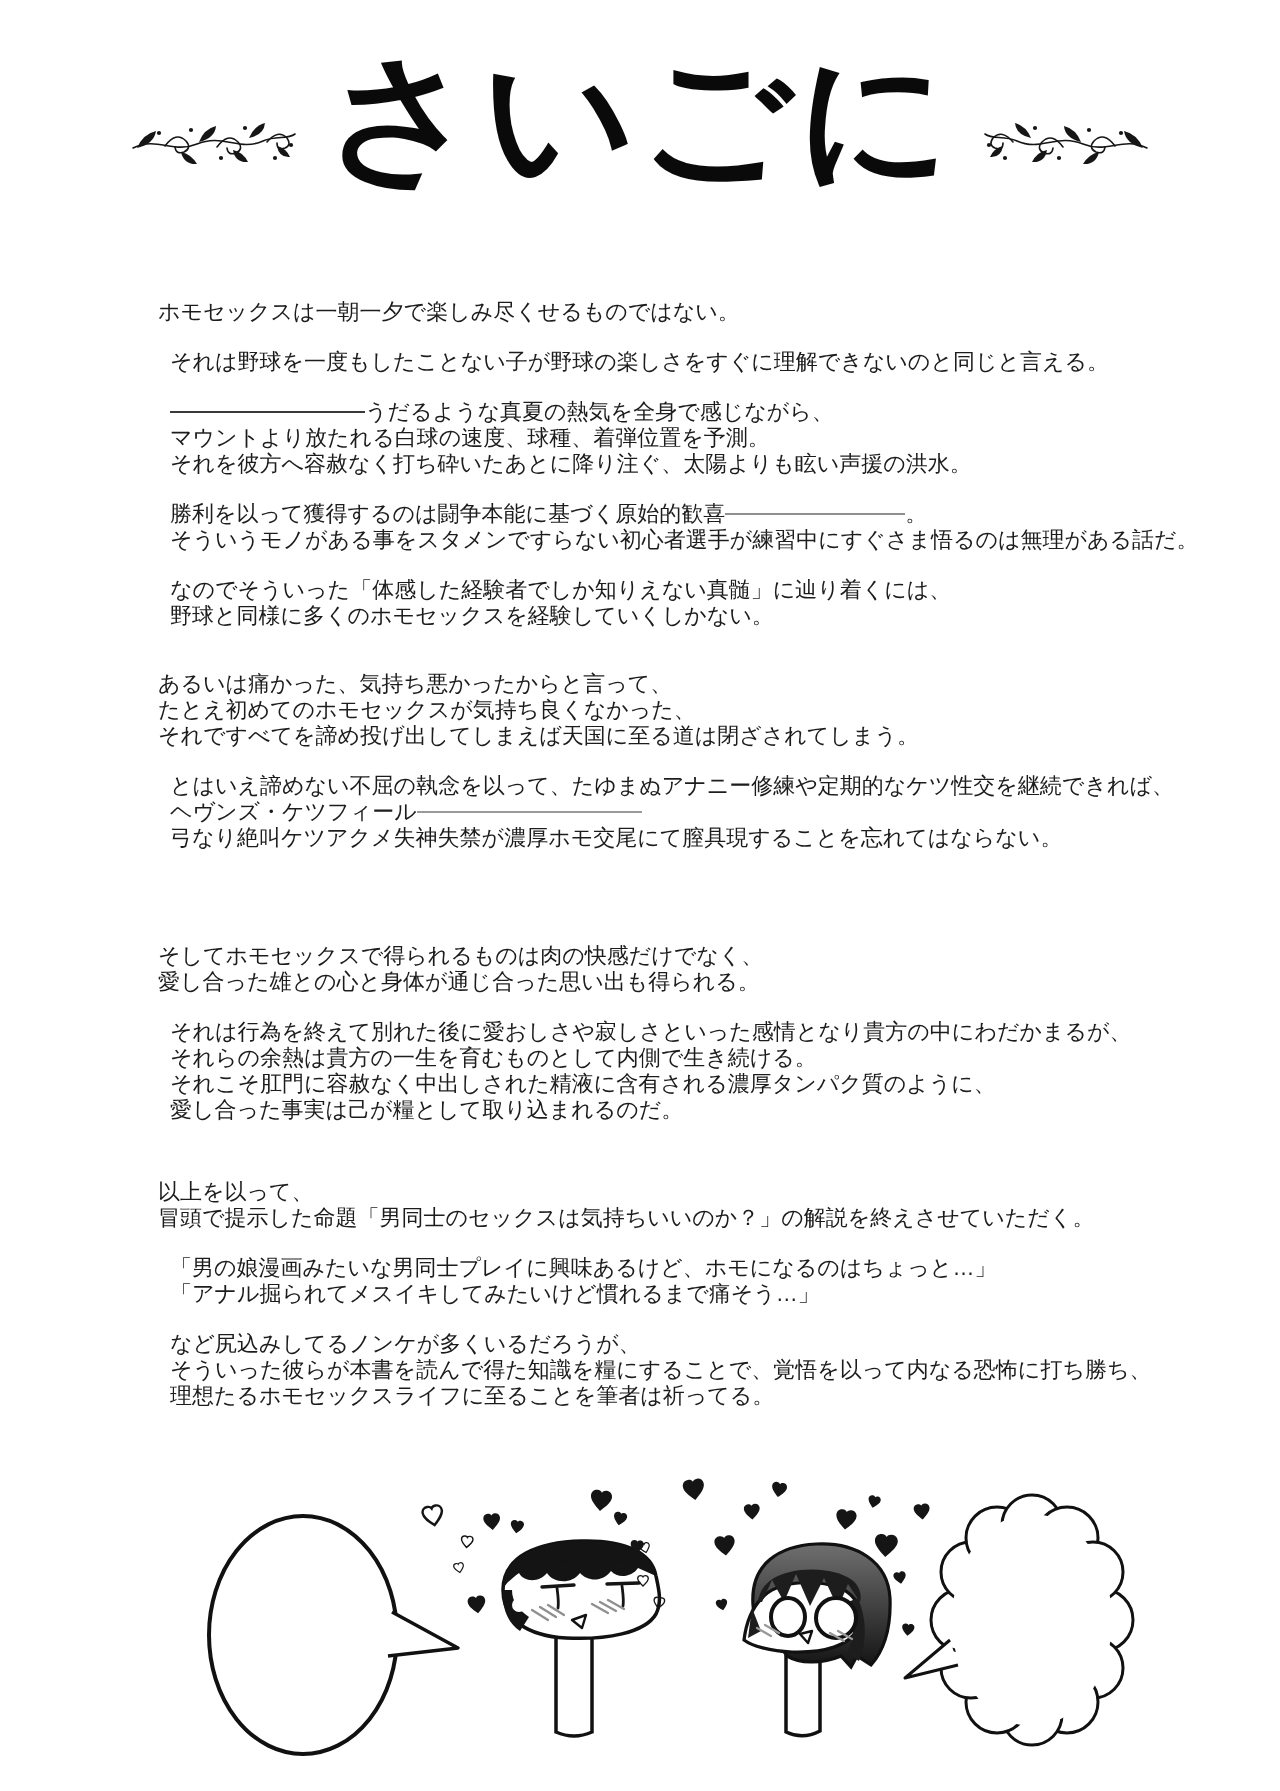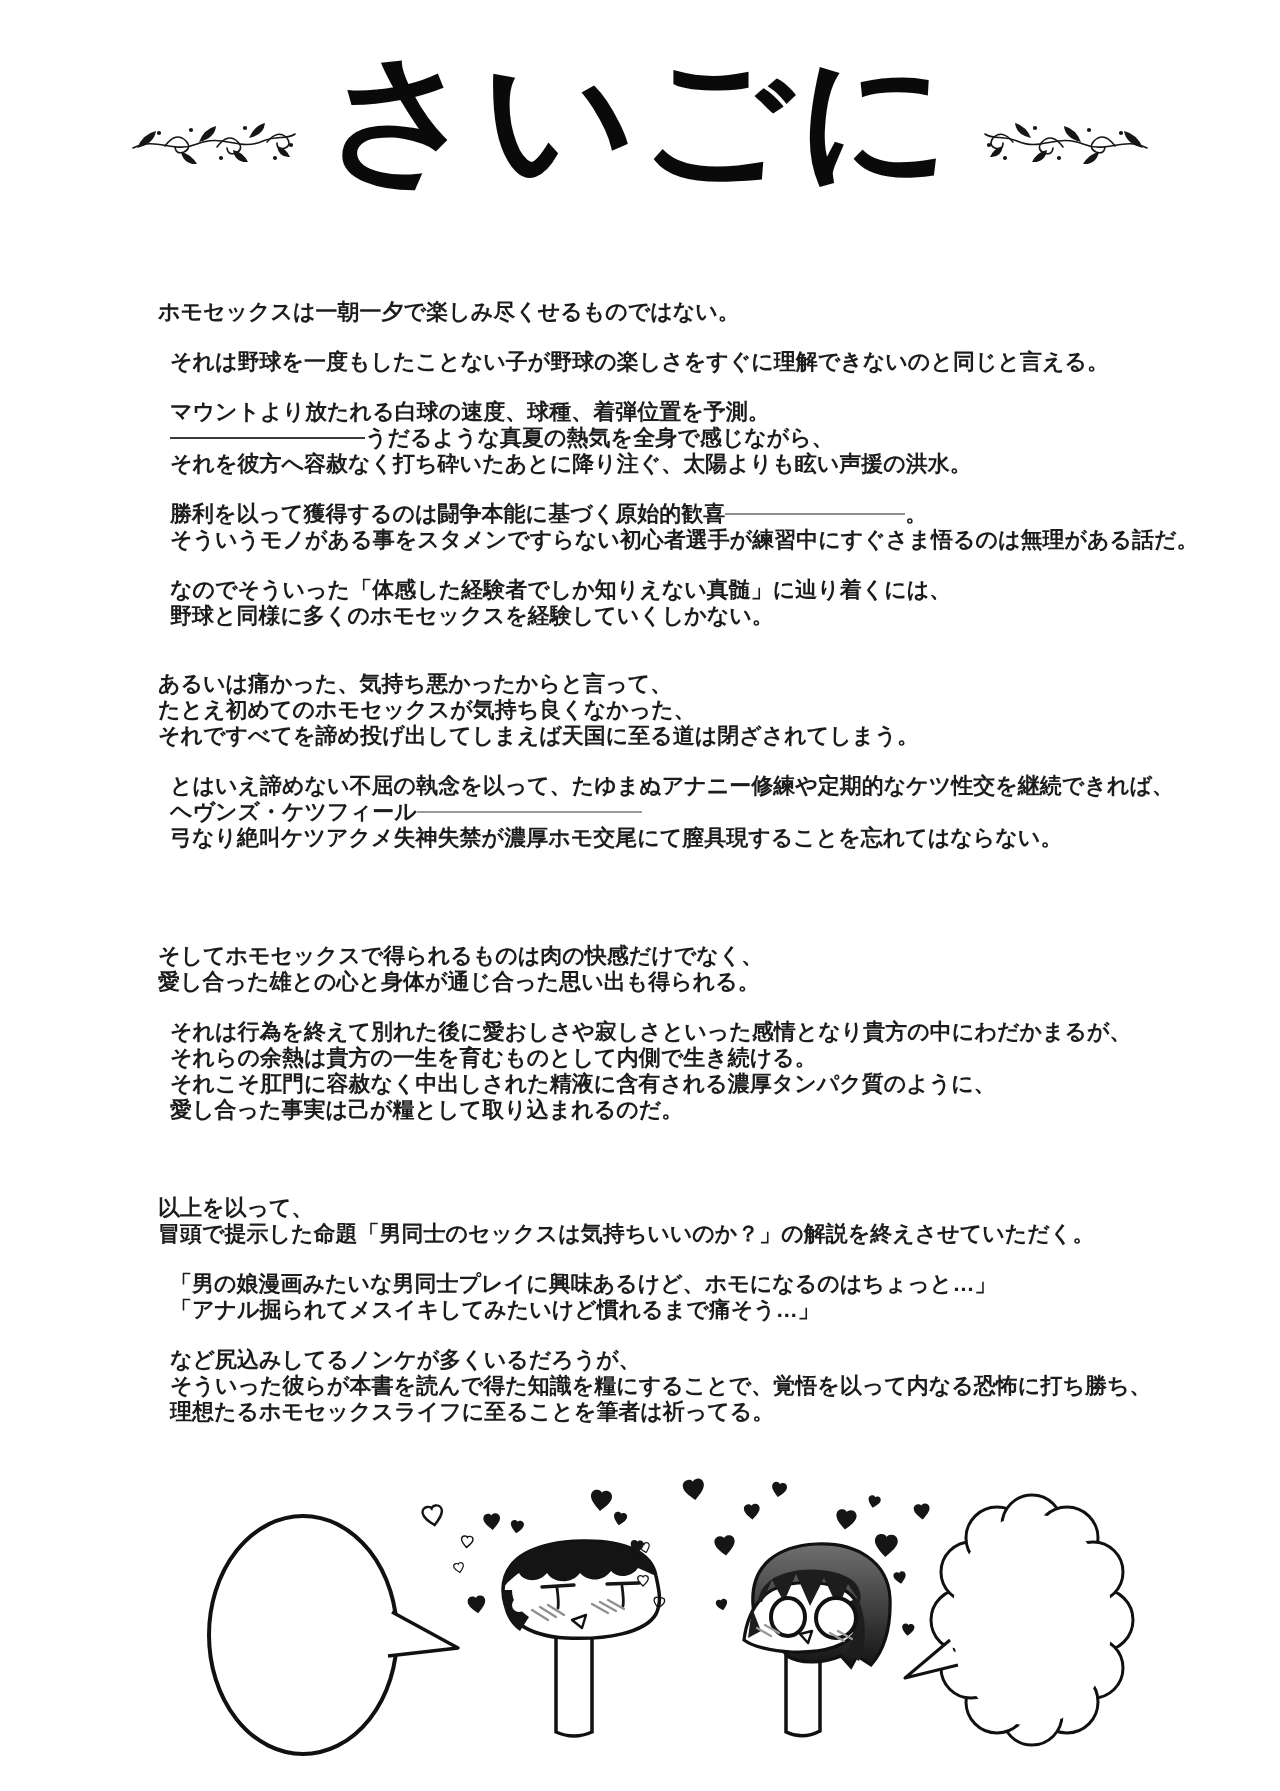--- a/index.html
+++ b/index.html
@@ -21,23 +21,23 @@
   .ornament{position:relative;top:78px;width:170px;height:52px;}
   .ornament.flip{transform:scaleX(-1);}
   
   .bodytext{
     position:absolute;left:158px;top:299px;width:1100px;
     font-size:22px;line-height:26px;color:#1c1c1c;white-space:nowrap;
   }
   .para{margin:0;}
   .para.gs{margin-top:24px;margin-left:12px;}
   .para.gm{margin-top:42px;}
-  .para.gl{margin-top:72px;}
+  .para.gl{margin-top:56px;}
   .para.gxl{margin-top:92px;}
-  .line{height:26px;font-weight:bold;}
+  .line{height:26px;}
   .dash{
     display:inline-block;height:0;vertical-align:middle;
     border-top:2px solid #444;position:relative;top:-1px;
   }
   
   .illu{position:absolute;left:0;top:1450px;width:1280px;height:341px;}
   .illu svg{position:absolute;left:0;top:0;}
 </style>
 </head>
 <body>
@@ -91,22 +91,22 @@
 </div>
 
 <div class="bodytext" id="bodytext">
     <div class="para">
       <div class="line">ホモセックスは一朝一夕で楽しみ尽くせるものではない。</div>
     </div>
     <div class="para gs">
       <div class="line">それは野球を一度もしたことない子が野球の楽しさをすぐに理解できないのと同じと言える。</div>
     </div>
     <div class="para gs">
+      <div class="line"><span class="dash" style="width: 195px; border-top-color: rgb(58, 58, 58);"></span><span>うだるような真夏の熱気を全身で感じながら、</span></div>
       <div class="line">マウントより放たれる白球の速度、球種、着弾位置を予測。</div>
-      <div class="line"><span class="dash" style="width: 195px; border-top-color: rgb(58, 58, 58);"></span><span>うだるような真夏の熱気を全身で感じながら、</span></div>
       <div class="line">それを彼方へ容赦なく打ち砕いたあとに降り注ぐ、太陽よりも眩い声援の洪水。</div>
     </div>
     <div class="para gs">
       <div class="line"><span>勝利を以って獲得するのは闘争本能に基づく原始的歓喜</span><span class="dash" style="width: 180px; border-top-color: rgb(143, 143, 143);"></span><span>。</span></div>
       <div class="line">そういうモノがある事をスタメンですらない初心者選手が練習中にすぐさま悟るのは無理がある話だ。</div>
     </div>
     <div class="para gs">
       <div class="line">なのでそういった「体感した経験者でしか知りえない真髄」に辿り着くには、</div>
       <div class="line">野球と同様に多くのホモセックスを経験していくしかない。</div>
     </div>

